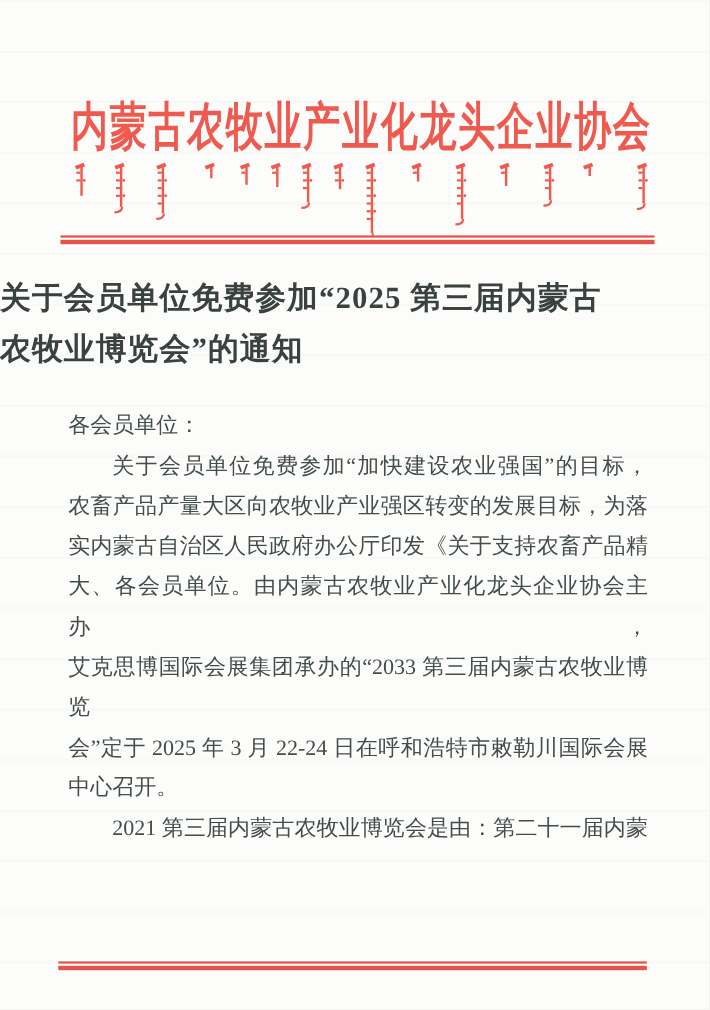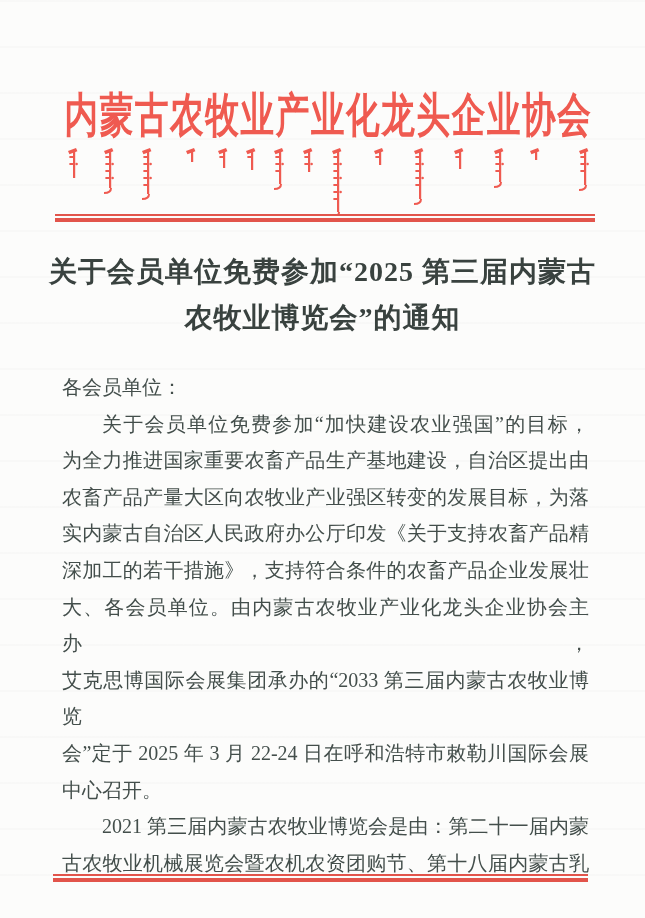--- a/index.html
+++ b/index.html
@@ -46,21 +46,20 @@
   .rule .gap   { height: 2px; }
   .rule .thick { height: 4px; background: #e2544b; }
   .rule-top    { top: 214px; }
   .rule-bottom { top: 874px; left: 53px; width: 535px; }
   
   .title {
     position: absolute;
     top: 249px;
     left: 0;
     width: 100%;
-    text-align: center;
     color: #39423f;
     font-weight: 700;
     font-size: 28px;
     line-height: 46px;
     letter-spacing: 1px;
   }
   
   .body-text {
     position: absolute;
     top: 369px;
@@ -212,30 +211,27 @@
   </div>
 
   <h1 class="title">
     <div>关于会员单位免费参加“2025 第三届内蒙古</div>
     <div>农牧业博览会”的通知</div>
   </h1>
 
   <div class="body-text" id="body-lines">
       <div class="bline">各会员单位：</div>
       <div class="bline indent fill">关于会员单位免费参加“加快建设农业强国”的目标，</div>
-      <div class="bline fill">为全力推进国家重要农畜产品生产基地建设，自治区提出由</div>
       <div class="bline fill">农畜产品产量大区向农牧业产业强区转变的发展目标，为落</div>
       <div class="bline fill">实内蒙古自治区人民政府办公厅印发《关于支持农畜产品精</div>
-      <div class="bline fill">深加工的若干措施》，支持符合条件的农畜产品企业发展壮</div>
       <div class="bline fill">大、各会员单位。由内蒙古农牧业产业化龙头企业协会主办，</div>
       <div class="bline fill">艾克思博国际会展集团承办的“2033 第三届内蒙古农牧业博览</div>
       <div class="bline fill">会”定于 2025 年 3 月 22-24 日在呼和浩特市敕勒川国际会展</div>
       <div class="bline">中心召开。</div>
       <div class="bline indent fill">2021 第三届内蒙古农牧业博览会是由：第二十一届内蒙</div>
-      <div class="bline fill">古农牧业机械展览会暨农机农资团购节、第十八届内蒙古乳</div>
     </div>
 
   <div class="rule rule-bottom">
     <div class="thin"></div>
       <div class="gap"></div>
       <div class="thick"></div>
   </div>
 
 </div>
 

